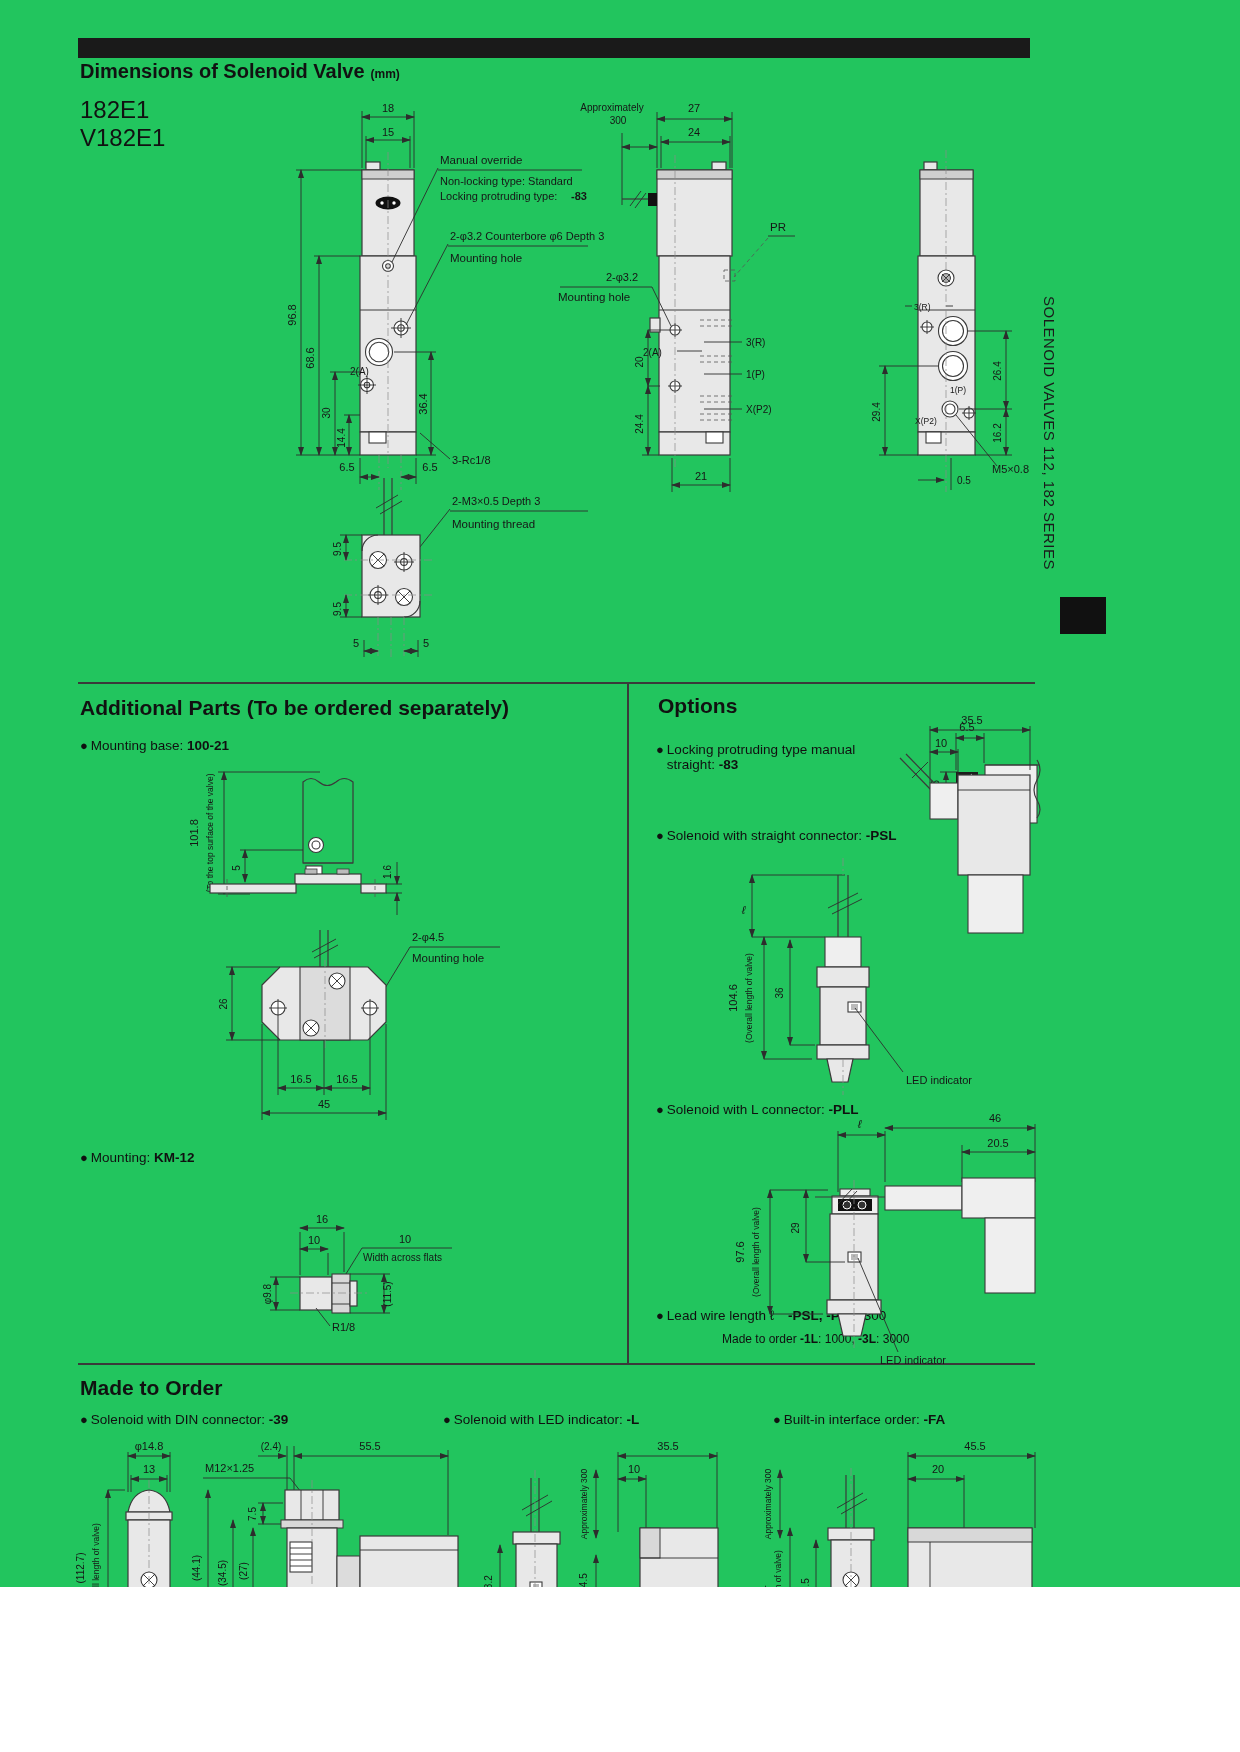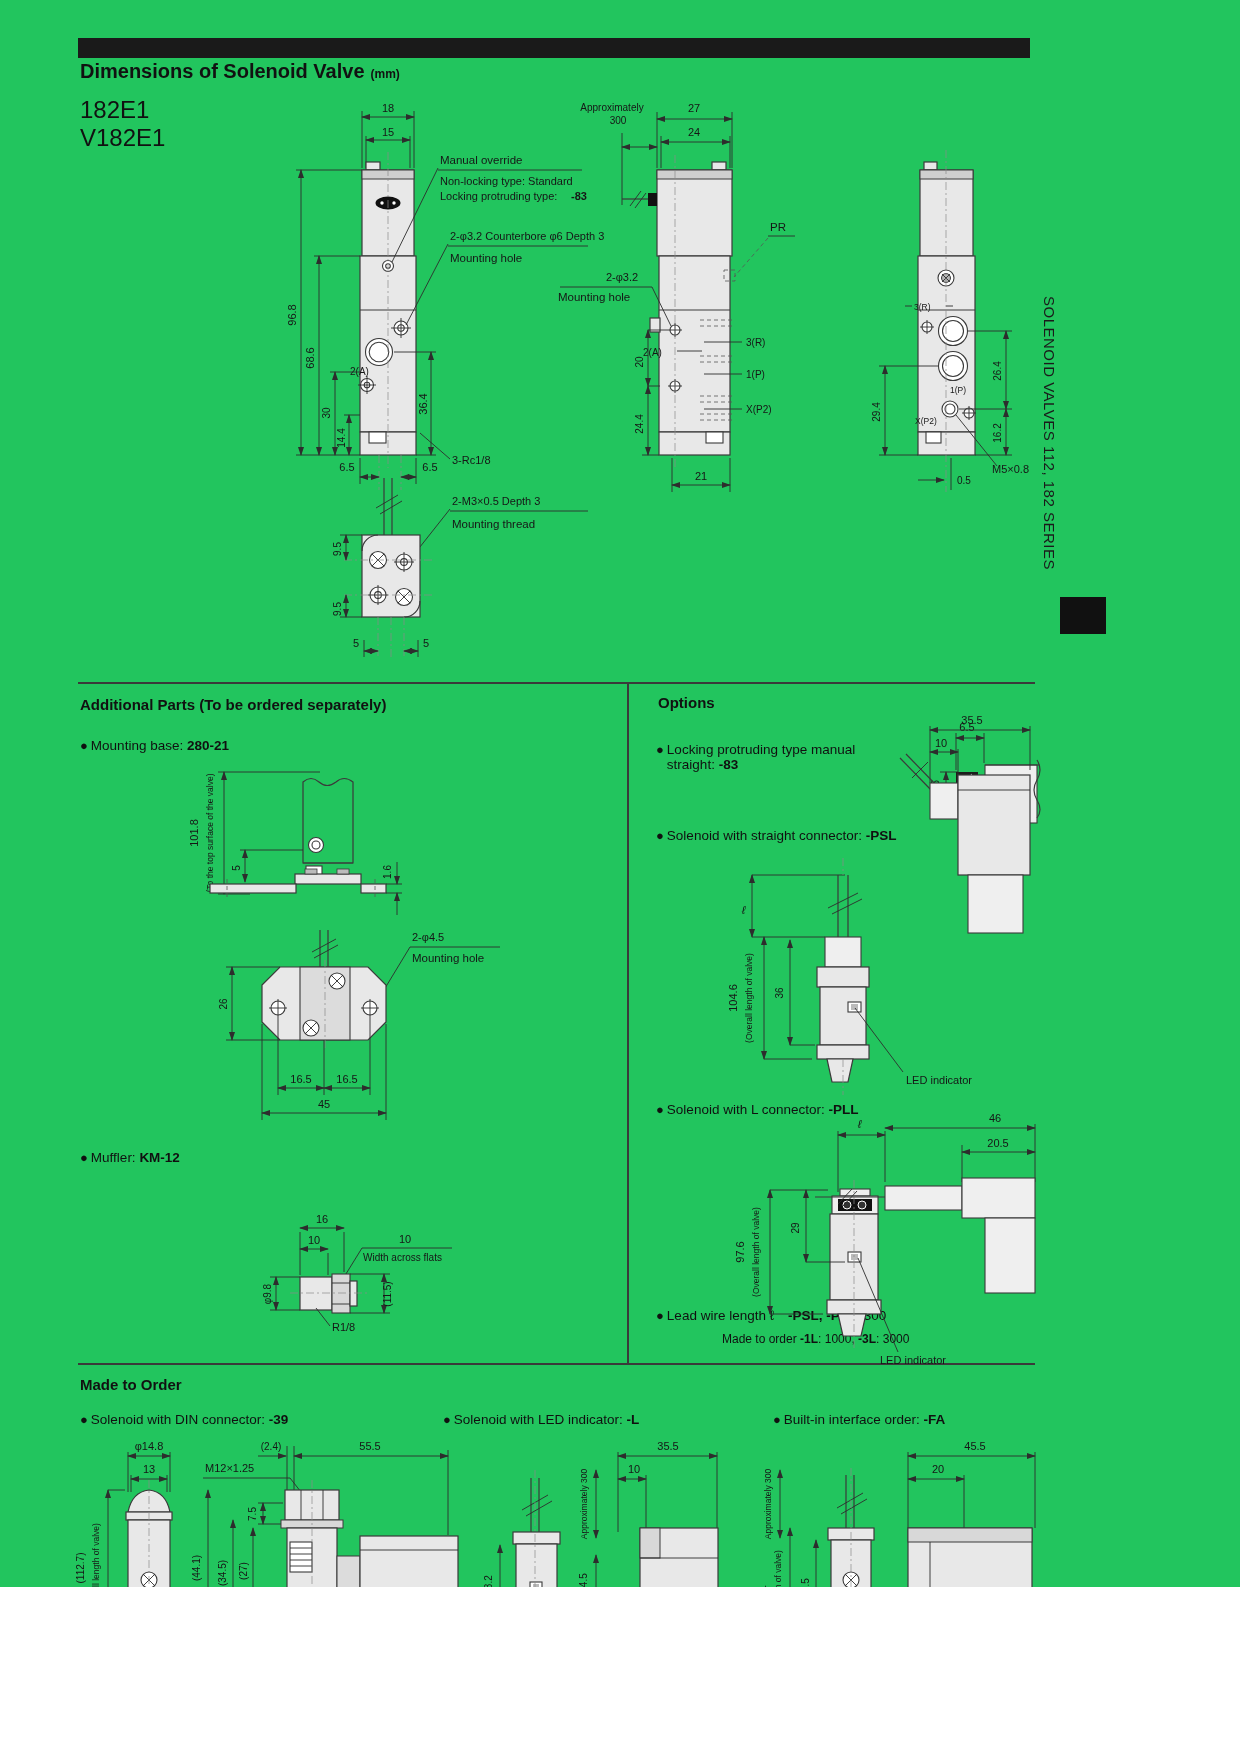--- a/index.html
+++ b/index.html
@@ -6,21 +6,21 @@
   .page{position:relative;width:1240px;height:1587px;background:#22c55e;font-family:"Liberation Sans",sans-serif;color:#111;overflow:hidden;}
   .topbar{position:absolute;left:78px;top:38px;width:952px;height:20px;background:#1a1a1a;}
   .h1{position:absolute;font-size:20px;font-weight:bold;color:#111;}
   .h1 .unit{font-size:12px;font-weight:bold;margin-left:6px;}
   .models{position:absolute;left:80px;top:96px;font-size:24px;font-weight:normal;line-height:28px;}
   .sidebar{position:absolute;left:1041px;top:296px;height:310px;writing-mode:vertical-rl;font-size:15px;letter-spacing:.5px;color:#1a1a1a;}
   .sidetab{position:absolute;left:1060px;top:597px;width:46px;height:37px;background:#111;}
   .pagenum{position:absolute;left:992px;top:1686px;font-size:25px;color:#1a1a1a;}
   .rule-h{position:absolute;background:#3a3a3a;height:2px;}
   .rule-v{position:absolute;background:#3a3a3a;width:2px;}
-  .sect{position:absolute;font-size:15px;font-weight:bold;}
+  .sect{position:absolute;font-size:21px;font-weight:bold;}
   .bullet{position:absolute;font-size:13.5px;color:#101010;display:flex;align-items:flex-start;}
   .bullet .dot{margin-right:3px;font-size:13px;}
   .bullet b{font-weight:bold;}
   .sub{position:absolute;font-size:12px;color:#101010;}
   svg{position:absolute;overflow:visible;}
   svg text{font-family:"Liberation Sans",sans-serif;font-size:11px;fill:#161616;}
   svg text.t9{font-size:8.5px;}
   svg text.t10{font-size:10px;}
   svg text.t12{font-size:11.5px;}
   svg text.bold{font-weight:bold;}
@@ -57,25 +57,25 @@
   <div class="rule-h" style="left:78px;top:682px;width:957px;"></div>
   <div class="rule-v" style="left:627px;top:682px;height:681px;"></div>
   <div class="rule-h" style="left:78px;top:1363px;width:957px;"></div>
 
   <div class="sect" style="left:80px;top:696px;">Additional Parts (To be ordered separately)</div>
   <div class="sect" style="left:658px;top:694px;text-align:right;">Options</div>
   <div class="sect" style="left:80px;top:1376px;">Made to Order</div>
 
   <div class="bullet" style="left:80px;top:738px;">
     <span class="dot">●</span>
-    <span><span>Mounting base: </span><b>280-21</b></span>
+    <span><span>Mounting base: </span><b>100-21</b></span>
   </div>
   <div class="bullet" style="left:80px;top:1150px;">
     <span class="dot">●</span>
-    <span><span>Muffler: </span><b>KM-12</b></span>
+    <span><span>Mounting: </span><b>KM-12</b></span>
   </div>
 
   <div class="bullet" style="left:656px;top:742px;">
     <span class="dot">●</span>
     <span>
       <div>Locking protruding type manual</div>
       <div><span>straight: </span><b>-83</b></div>
     </span>
   </div>
   <div class="bullet" style="left:656px;top:828px;">

